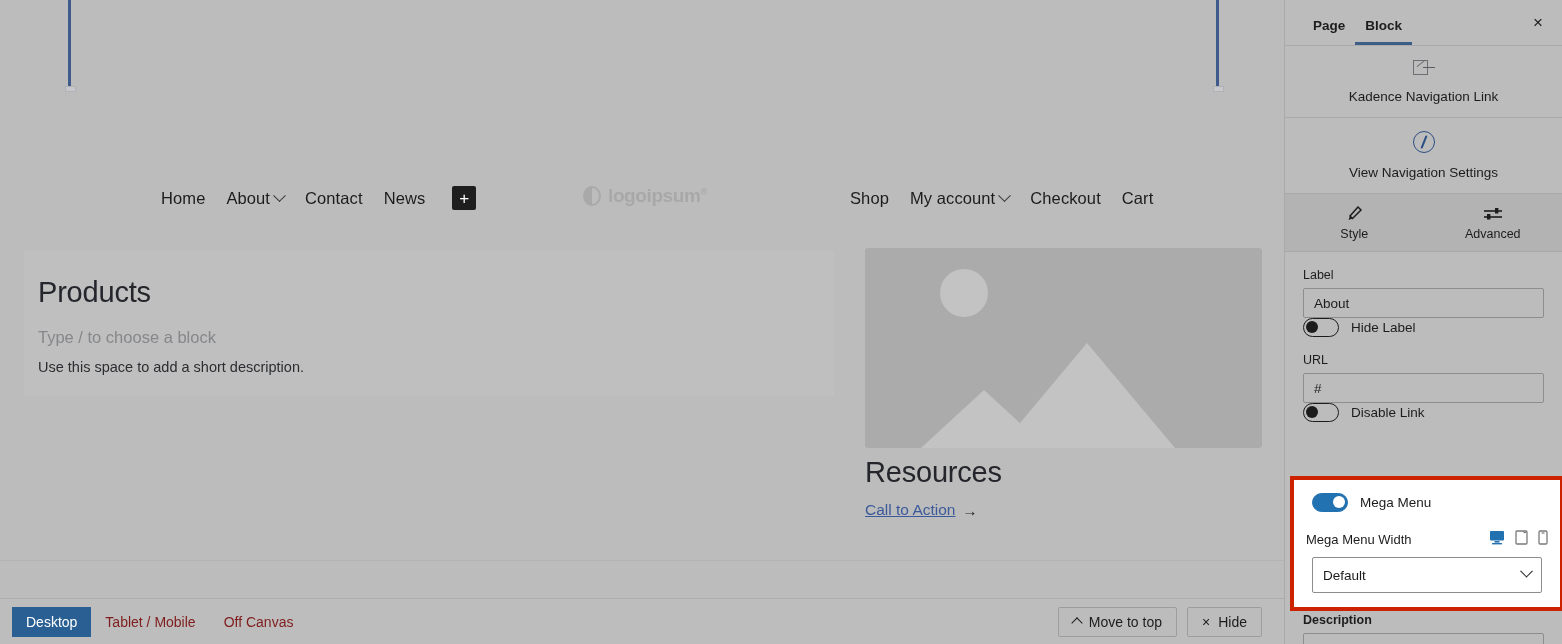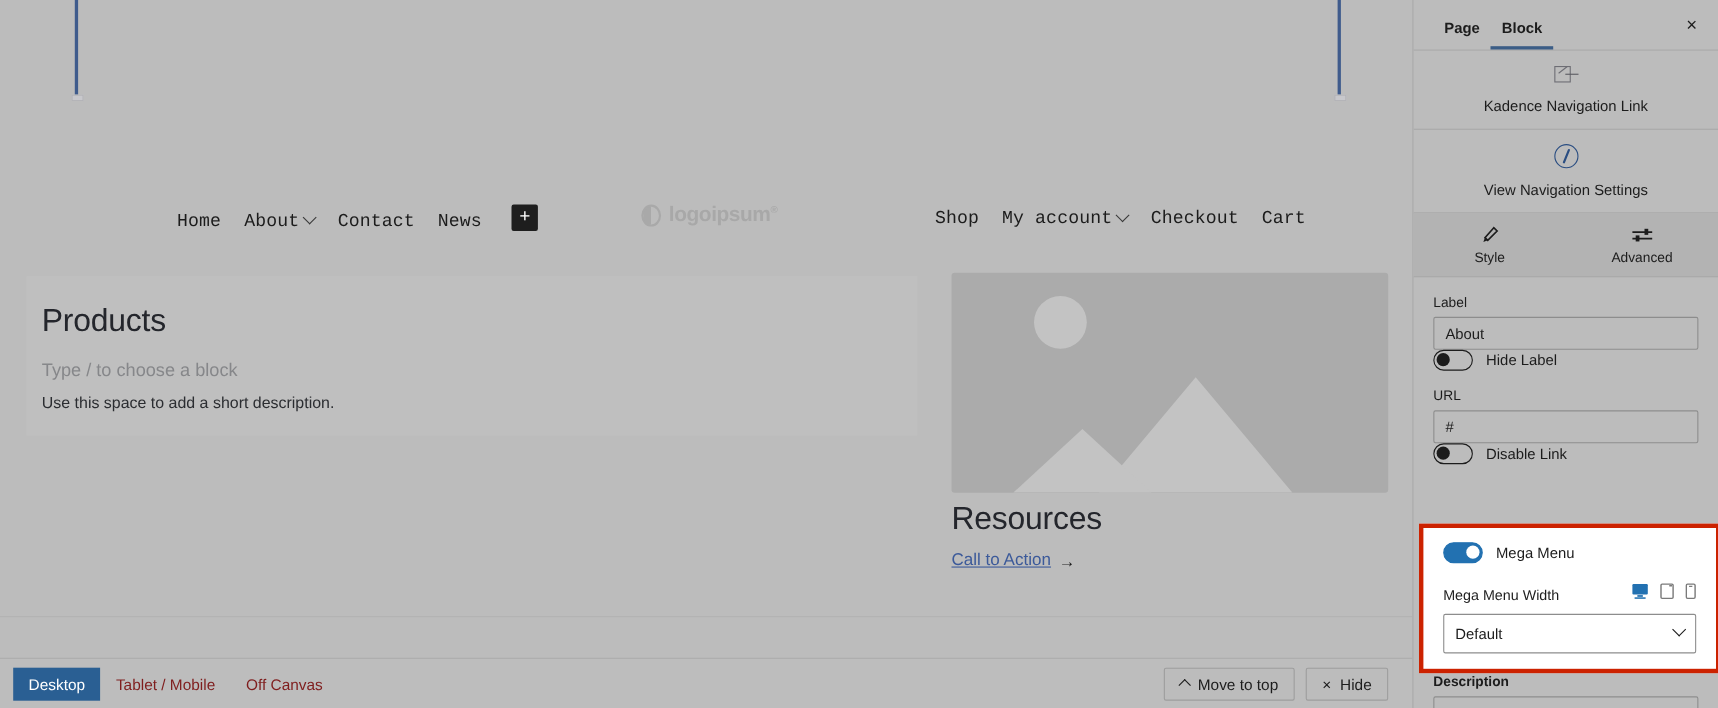--- a/index.html
+++ b/index.html
@@ -30,21 +30,21 @@
     content: ""; position: absolute; left: -3px; bottom: -4px;
     width: 9px; height: 4px; background: #c8c8cc; border: 1px solid #b2b2b6;
   }
 
   
   #site-header {
     position: absolute; left: 0; top: 170px;
     width: 1284px; height: 56px;
     display: flex; align-items: center;
   }
-  .nav-group { display: flex; align-items: flex-end; gap: 21px; font-family: Liberation Mono, monospace; }
+  .nav-group { display: flex; align-items: center; gap: 21px; }
   .nav-left  { margin-left: 161px; }
   .nav-item {
     font-size: 16.5px; color: #1c1c1c; white-space: nowrap;
     display: flex; align-items: center; gap: 5px;
     letter-spacing: .1px;
   }
   .caret {
     display: inline-block; width: 9px; height: 9px;
     border-right: 1.6px solid #3a3a3a; border-bottom: 1.6px solid #3a3a3a;
     transform: rotate(45deg) translate(-2px,-2px);
@@ -246,21 +246,21 @@
   
   #mega-highlight {
     position: absolute; left: 5px; right: -2px; top: 476px;
     border: 4px solid #cc2200; background: #fff;
     padding-bottom: 14px;
   }
   #mega-highlight .toggle-row { margin-top: 13px; }
   #mega-highlight .text-input,
   #mega-highlight .select-input { background: #fff; }
   .width-row {
-    display: flex; align-items: center; padding: 0 18px; margin-top: 18px;
+    display: flex; align-items: center; padding: 0 12px; margin-top: 18px;
   }
   .width-row .lbl { font-size: 13px; color: #1c1c1c; }
   .device-icons { margin-left: auto; display: flex; gap: 10px; }
   .select-input {
     margin: 8px 18px 0 18px; height: 36px; background: #fff;
     border: 1px solid #8d8d8d; border-radius: 2px;
     display: flex; align-items: center; padding: 0 10px;
     font-size: 13.5px; color: #1c1c1c; text-align: right;
   }
   .select-input .sel-caret {

